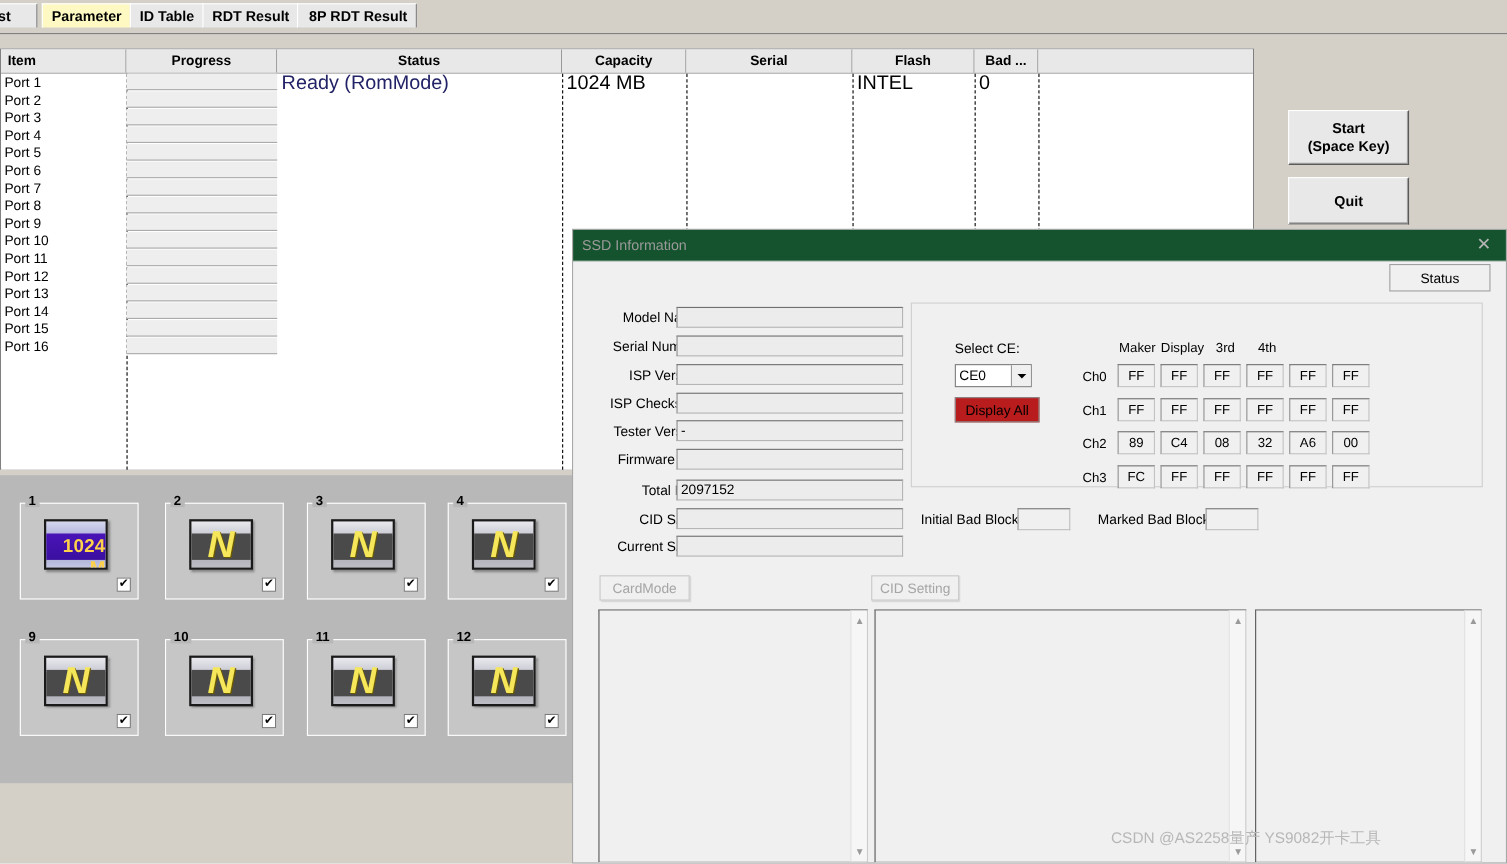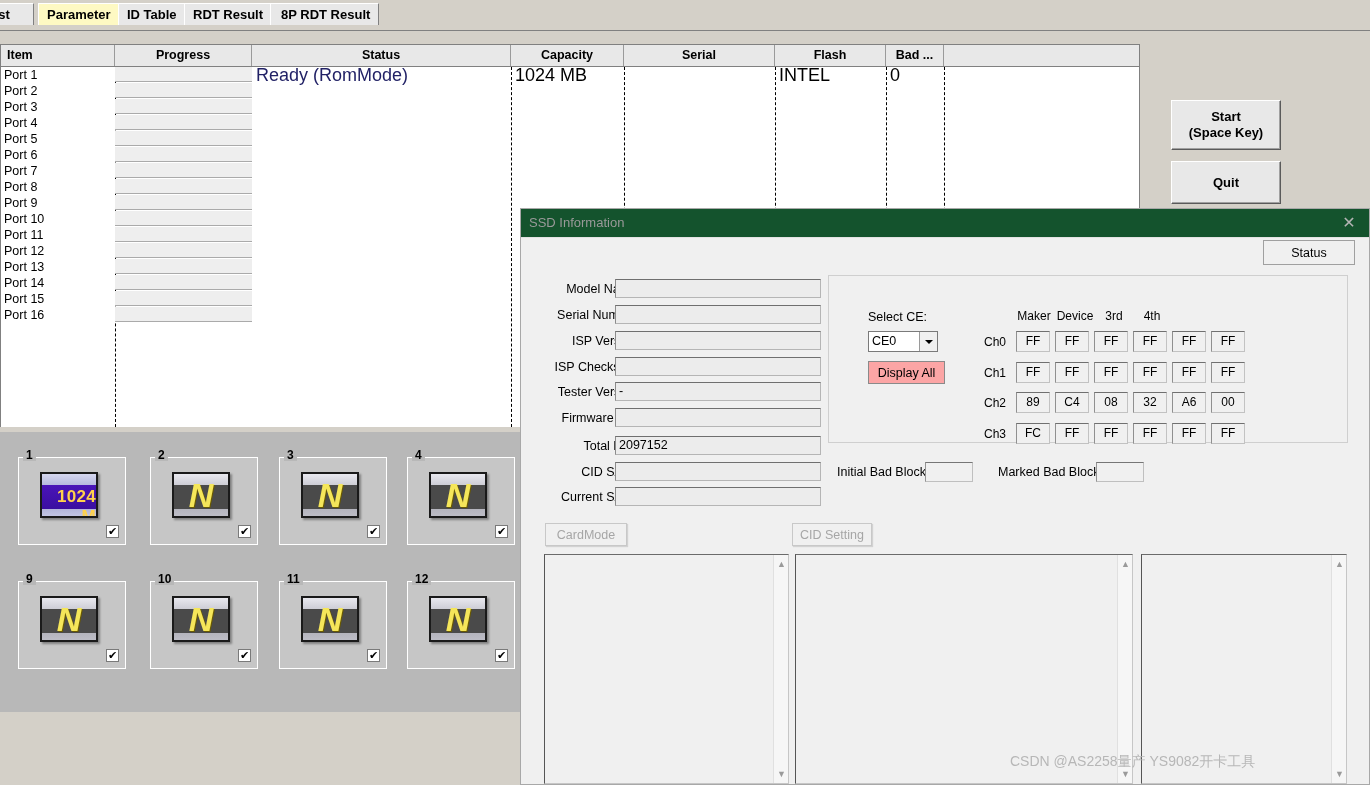--- a/index.html
+++ b/index.html
@@ -373,21 +373,21 @@
   .caret-down {
     width: 0; height: 0;
     border-left: 4px solid transparent;
     border-right: 4px solid transparent;
     border-top: 4px solid #000;
   }
   #btn-display-all {
     position: absolute;
     left: 347px; top: 152px;
     width: 77px; height: 23px;
-    background: #fca5a5;
+    background: #b91c1c;
     border: 1px solid #8a8a8a;
     box-sizing: border-box;
     font-size: 12.5px;
     display: flex;
     align-items: center;
     justify-content: center;
     cursor: default;
   }
   .ce-colhead {
     position: absolute;
@@ -708,21 +708,21 @@
     <span>CE0</span>
     <span class="arrow-box">
         <span class="caret-down"></span>
       </span>
   </div>
   <div id="btn-display-all">
     <span>Display All</span>
   </div>
 
   <div class="ce-colhead" style="left:493px; width:40px;">Maker</div>
-  <div class="ce-colhead" style="left:532px; width:44px;">Device</div>
+  <div class="ce-colhead" style="left:532px; width:44px;">Display</div>
   <div class="ce-colhead" style="left:575px; width:36px;">3rd</div>
   <div class="ce-colhead" style="left:613px; width:36px;">4th</div>
 
   <div class="ce-rowhead" style="top:126px;">Ch0</div>
   <div class="ce-rowhead" style="top:157px;">Ch1</div>
   <div class="ce-rowhead" style="top:187px;">Ch2</div>
   <div class="ce-rowhead" style="top:218px;">Ch3</div>
 
   <div class="ce-cell" style="left:495px; top:122px;">FF</div>
   <div class="ce-cell" style="left:534px; top:122px;">FF</div>

